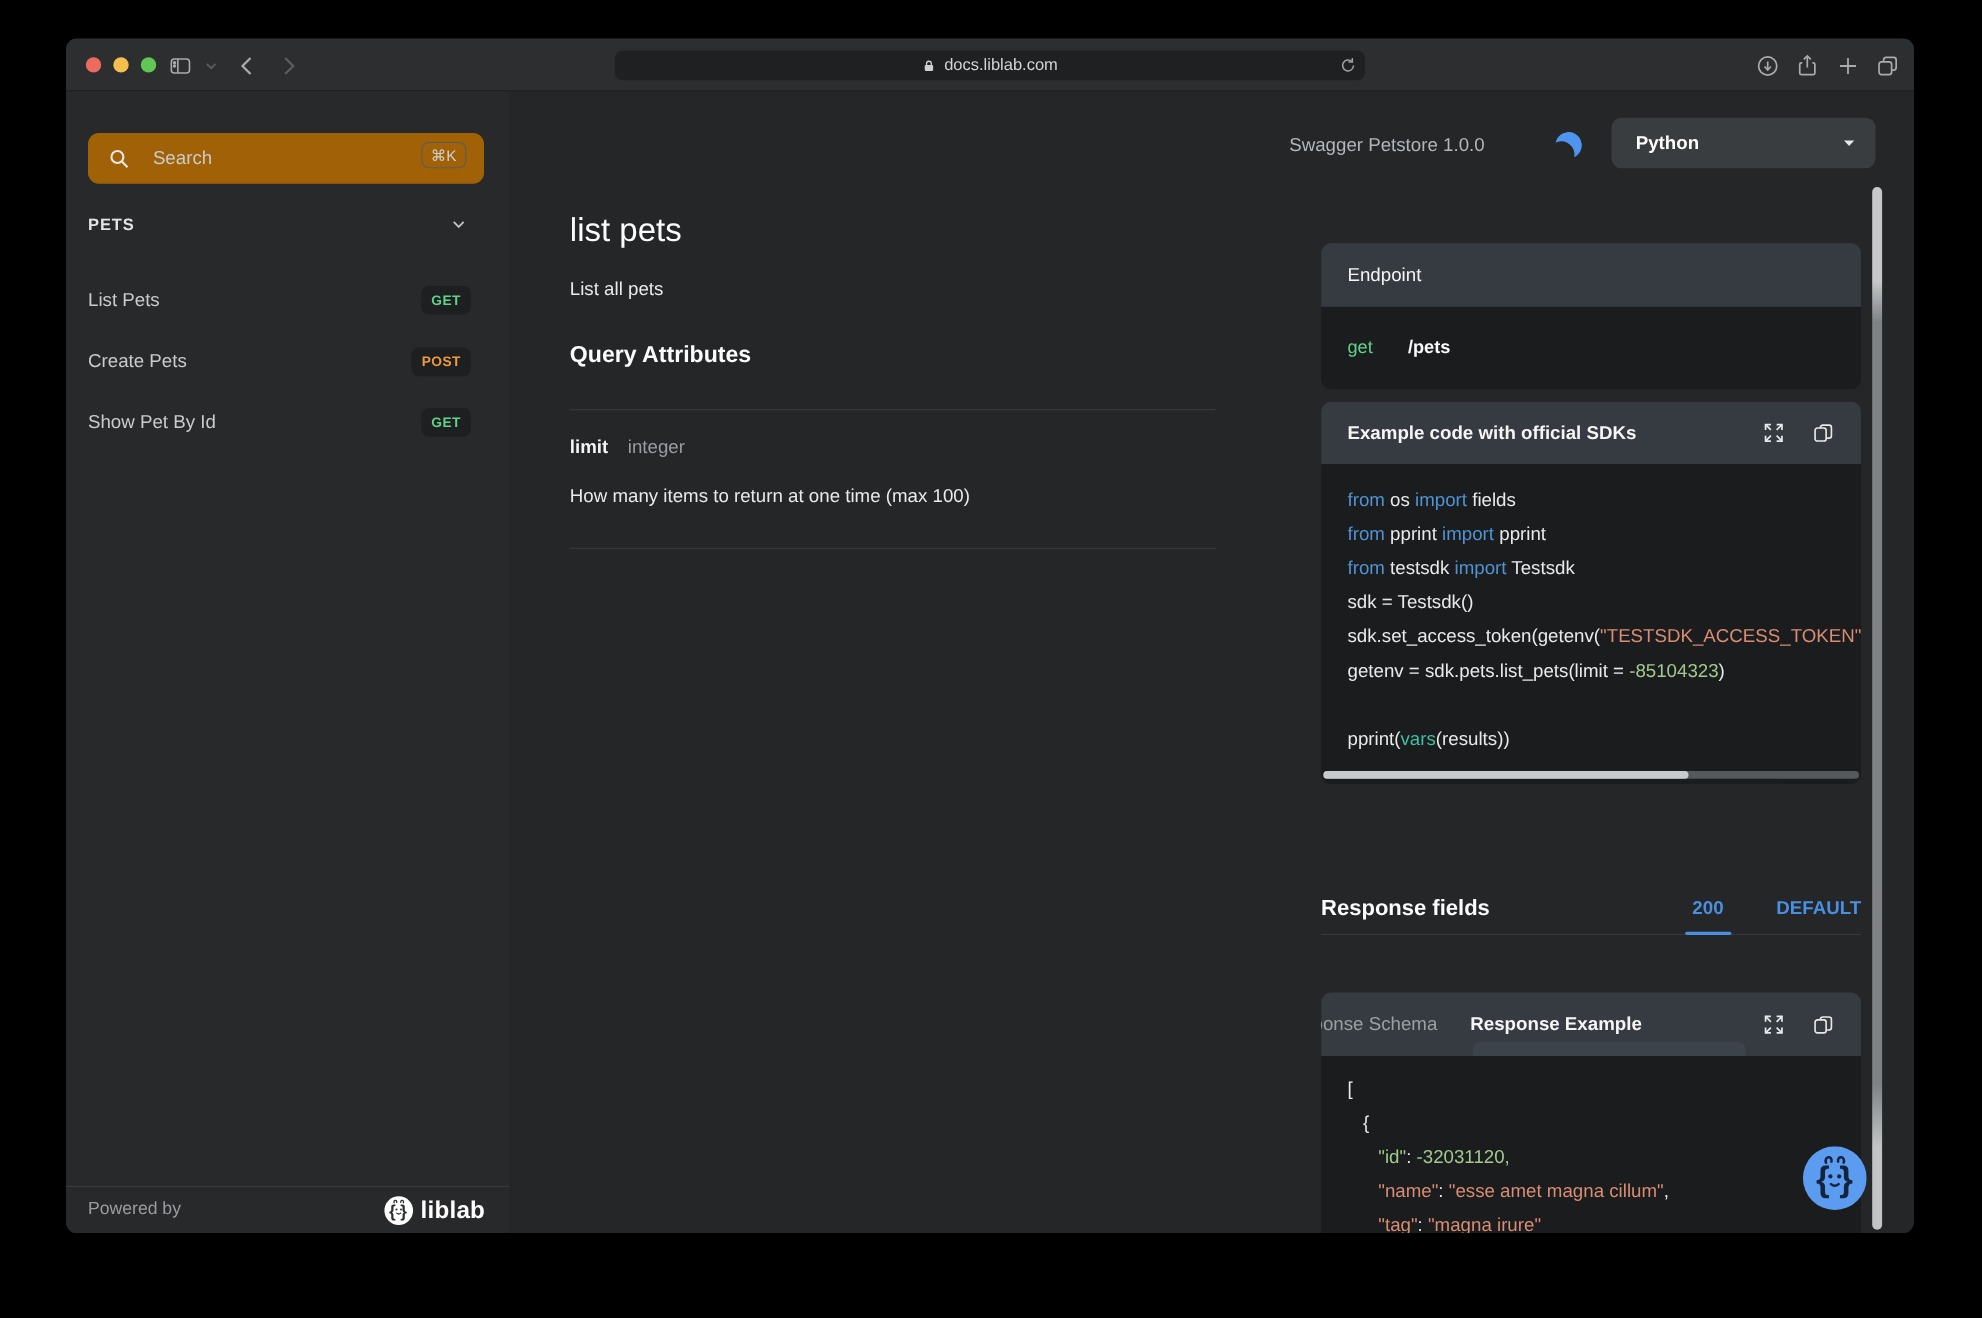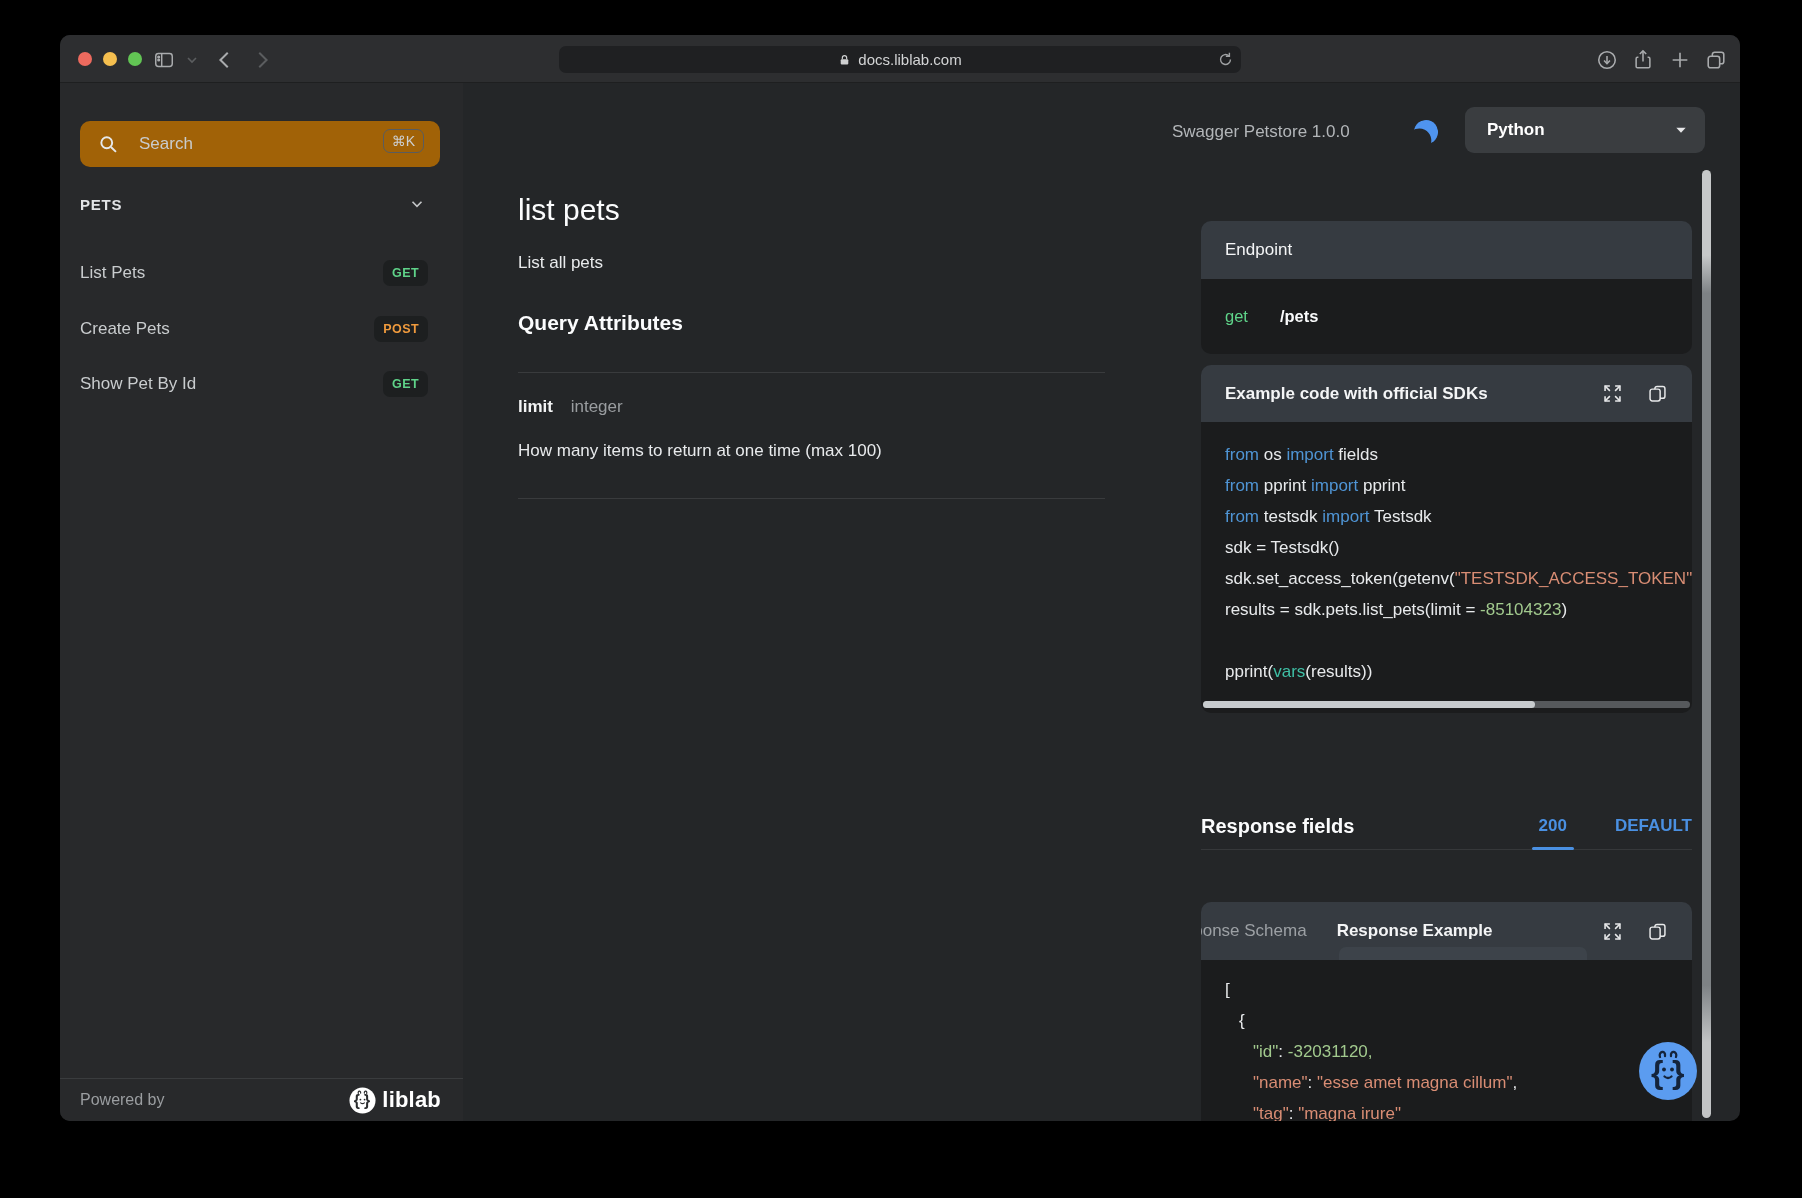--- a/index.html
+++ b/index.html
@@ -286,21 +286,21 @@
           </span>
         </span>
       </div>
       <div class="card-body" style="height:291px;position:relative">
         <div class="code">
             <div class="code-line" style="padding-left:0px"><span class="tk-kw">from</span><span class="tk-pl"> os </span><span class="tk-kw">import</span><span class="tk-pl"> fields</span></div>
             <div class="code-line" style="padding-left:0px"><span class="tk-kw">from</span><span class="tk-pl"> pprint </span><span class="tk-kw">import</span><span class="tk-pl"> pprint</span></div>
             <div class="code-line" style="padding-left:0px"><span class="tk-kw">from</span><span class="tk-pl"> testsdk </span><span class="tk-kw">import</span><span class="tk-pl"> Testsdk</span></div>
             <div class="code-line" style="padding-left:0px"><span class="tk-pl">sdk = Testsdk()</span></div>
             <div class="code-line" style="padding-left:0px"><span class="tk-pl">sdk.set_access_token(getenv(</span><span class="tk-str">"TESTSDK_ACCESS_TOKEN"</span></div>
-            <div class="code-line" style="padding-left:0px"><span class="tk-pl">results = sdk.pets.list_pets(limit = </span><span class="tk-num">-85104323</span><span class="tk-pl">)</span></div>
+            <div class="code-line" style="padding-left:0px"><span class="tk-pl">getenv = sdk.pets.list_pets(limit = </span><span class="tk-num">-85104323</span><span class="tk-pl">)</span></div>
             <div class="code-line" style="padding-left:0px">&nbsp;</div>
             <div class="code-line" style="padding-left:0px"><span class="tk-pl">pprint(</span><span class="tk-fn">vars</span><span class="tk-pl">(results))</span></div>
           </div>
         <div class="hscroll">
             <div class="thumb"></div>
           </div>
       </div>
     </div>
 
     <div class="resp-fields">

